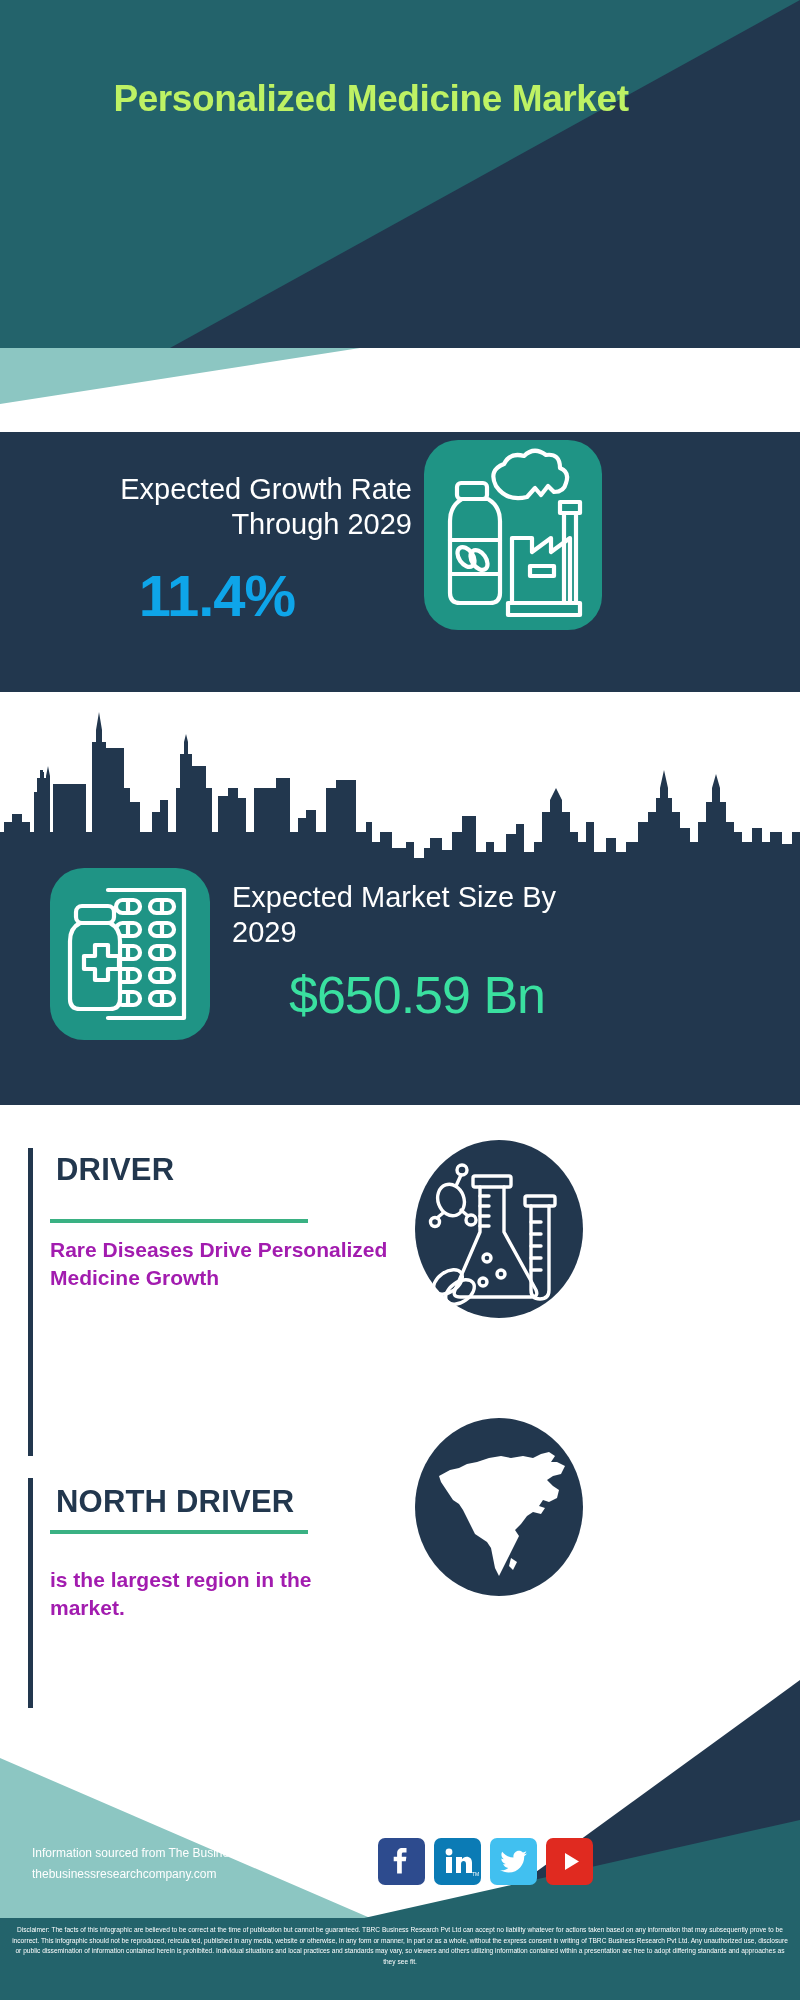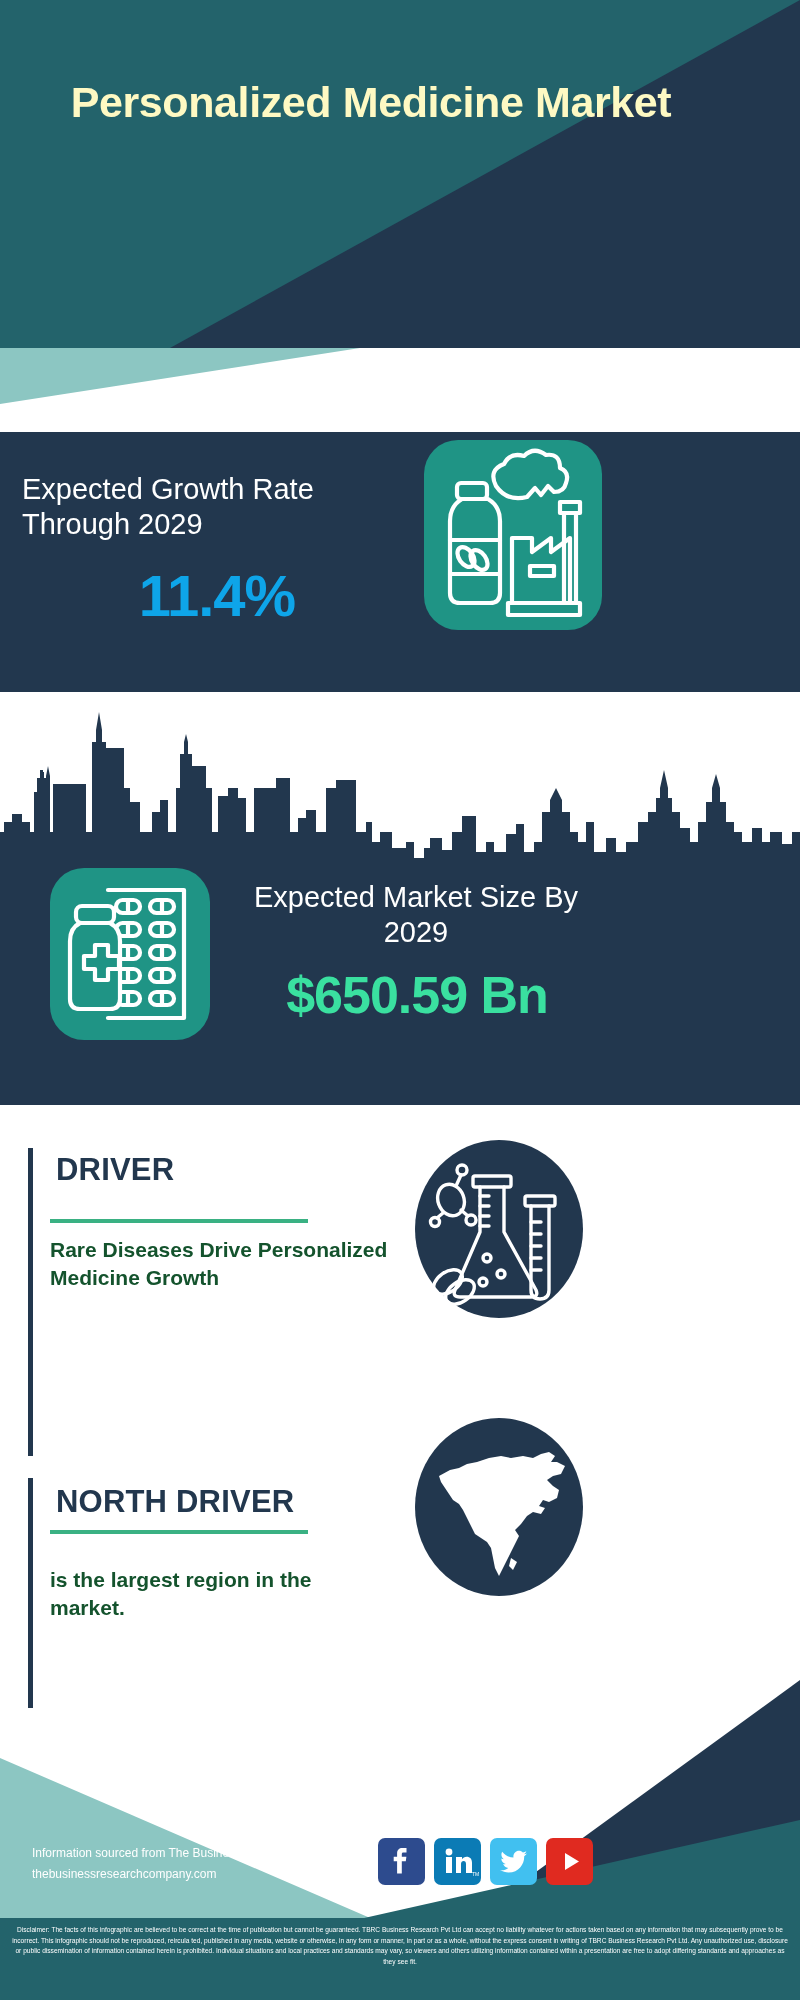--- a/index.html
+++ b/index.html
@@ -19,43 +19,43 @@
     position:absolute;left:0;top:0;width:800px;height:348px;
     background:#23636b;
     overflow:hidden;
   }
   .header-diag{
     position:absolute;left:0;top:0;width:800px;height:348px;
   }
   .header-title{
     position:absolute;left:0;top:78px;width:742px;
     text-align:center;
-    color:#fef9c3;
-    font-size:43px;
+    color:#bef264;
+    font-size:37px;
     font-weight:bold;
     line-height:1.12;
     letter-spacing:-0.4px;
     z-index:3;
     padding:0 40px;
     box-sizing:border-box;
   }
 
   
   .teal-tri{
     position:absolute;left:0;top:348px;width:360px;height:56px;
   }
 
   
   .band1{
     position:absolute;left:0;top:432px;width:800px;height:260px;
     background:#22374e;
   }
   .growth-text{
     position:absolute;left:22px;top:40px;width:390px;
-    text-align:left;
+    text-align:right;
     color:#ffffff;
     font-size:29px;
     line-height:1.22;
     font-weight:400;
   }
   .growth-value{
     position:absolute;left:22px;top:130px;width:390px;
     text-align:center;
     color:#0ea5e9;
     font-size:58px;
@@ -99,21 +99,21 @@
     letter-spacing:0.2px;
     margin-left:6px;
   }
   .blk-rule{
     position:absolute;
     height:4px;background:#3ab183;
     width:260px;
   }
   .blk-body{
     position:absolute;
-    color:#14532d;
+    color:#a21caf;
     font-weight:bold;
     font-size:21px;
     line-height:1.32;
     width:420px;
   }
   .circ{
     position:absolute;
     background:#22374e;
     border-radius:50%;
   }
@@ -258,22 +258,22 @@
               <line x1="112" y1="124" x2="112" y2="137"></line>
           </g>
 
           <rect x="26" y="38" width="38" height="17" rx="6"></rect>
           <path d="M30 55 q-10 5 -10 18 l0 58 q0 10 10 10 l30 0 q10 0 10 -10 l0 -58 q0 -13 -10 -18 z" fill="#1f9485"></path>
           <path d="M34 88 l11 0 l0 -11 l13 0 l0 11 l11 0 l0 13 l-11 0 l0 11 l-13 0 l0 -11 l-11 0 z"></path>
         </g>
       </svg>
     </div>
 
-    <div style="position:absolute;left:232px;top:188px;width:368px;text-align:center;color:#fff;font-size:29px;line-height:1.2;z-index:4;">Expected Market Size By 2029</div>
-    <div style="position:absolute;left:212px;top:273px;width:410px;text-align:center;color:#3ae0a0;font-size:52px;font-weight:bold;letter-spacing:-1px;z-index:4;">$650.59 Bn</div>
+    <div style="position:absolute;left:232px;top:188px;width:368px;color:#fff;font-size:29px;line-height:1.2;z-index:4;">Expected Market Size By 2029</div>
+    <div style="position:absolute;left:212px;top:273px;width:410px;text-align:center;color:#3ae0a0;font-size:52px;font-weight:normal;letter-spacing:-1px;z-index:4;">$650.59 Bn</div>
   </div>
 
   <div class="block">
     <div class="vbar" style="left:28px;top:1148px;height:280px;"></div>
     <div class="blk-title" style="left:50px;top:1152px;">DRIVER</div>
     <div class="blk-rule" style="left:50px;top:1219px;width:258px;"></div>
     <div class="blk-body" style="left:50px;top:1236px;width:400px;">Rare Diseases Drive Personalized Medicine Growth</div>
 
     <div class="circ" style="left:415px;top:1140px;width:168px;height:178px;border-radius:50%;">
       <svg viewBox="0 0 168 178" width="168" height="178">

